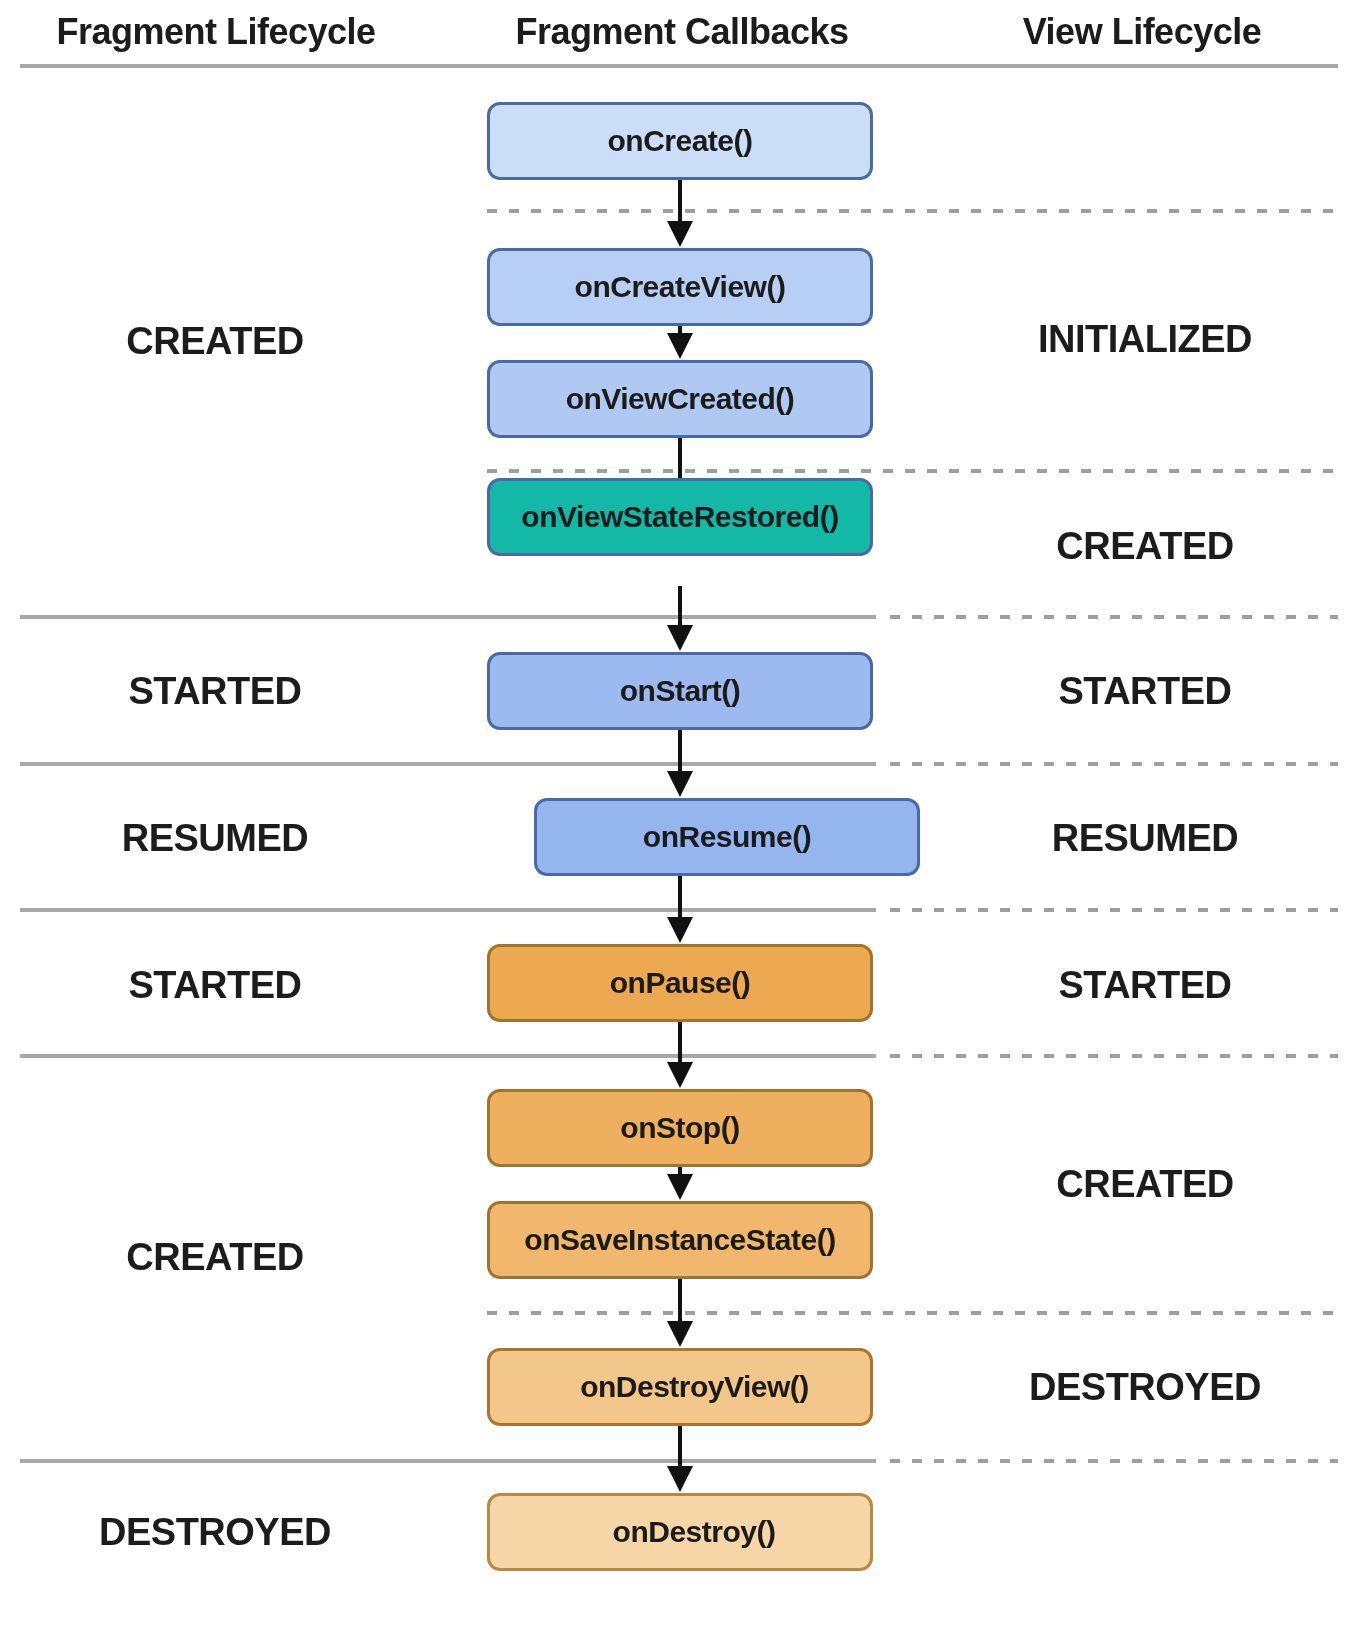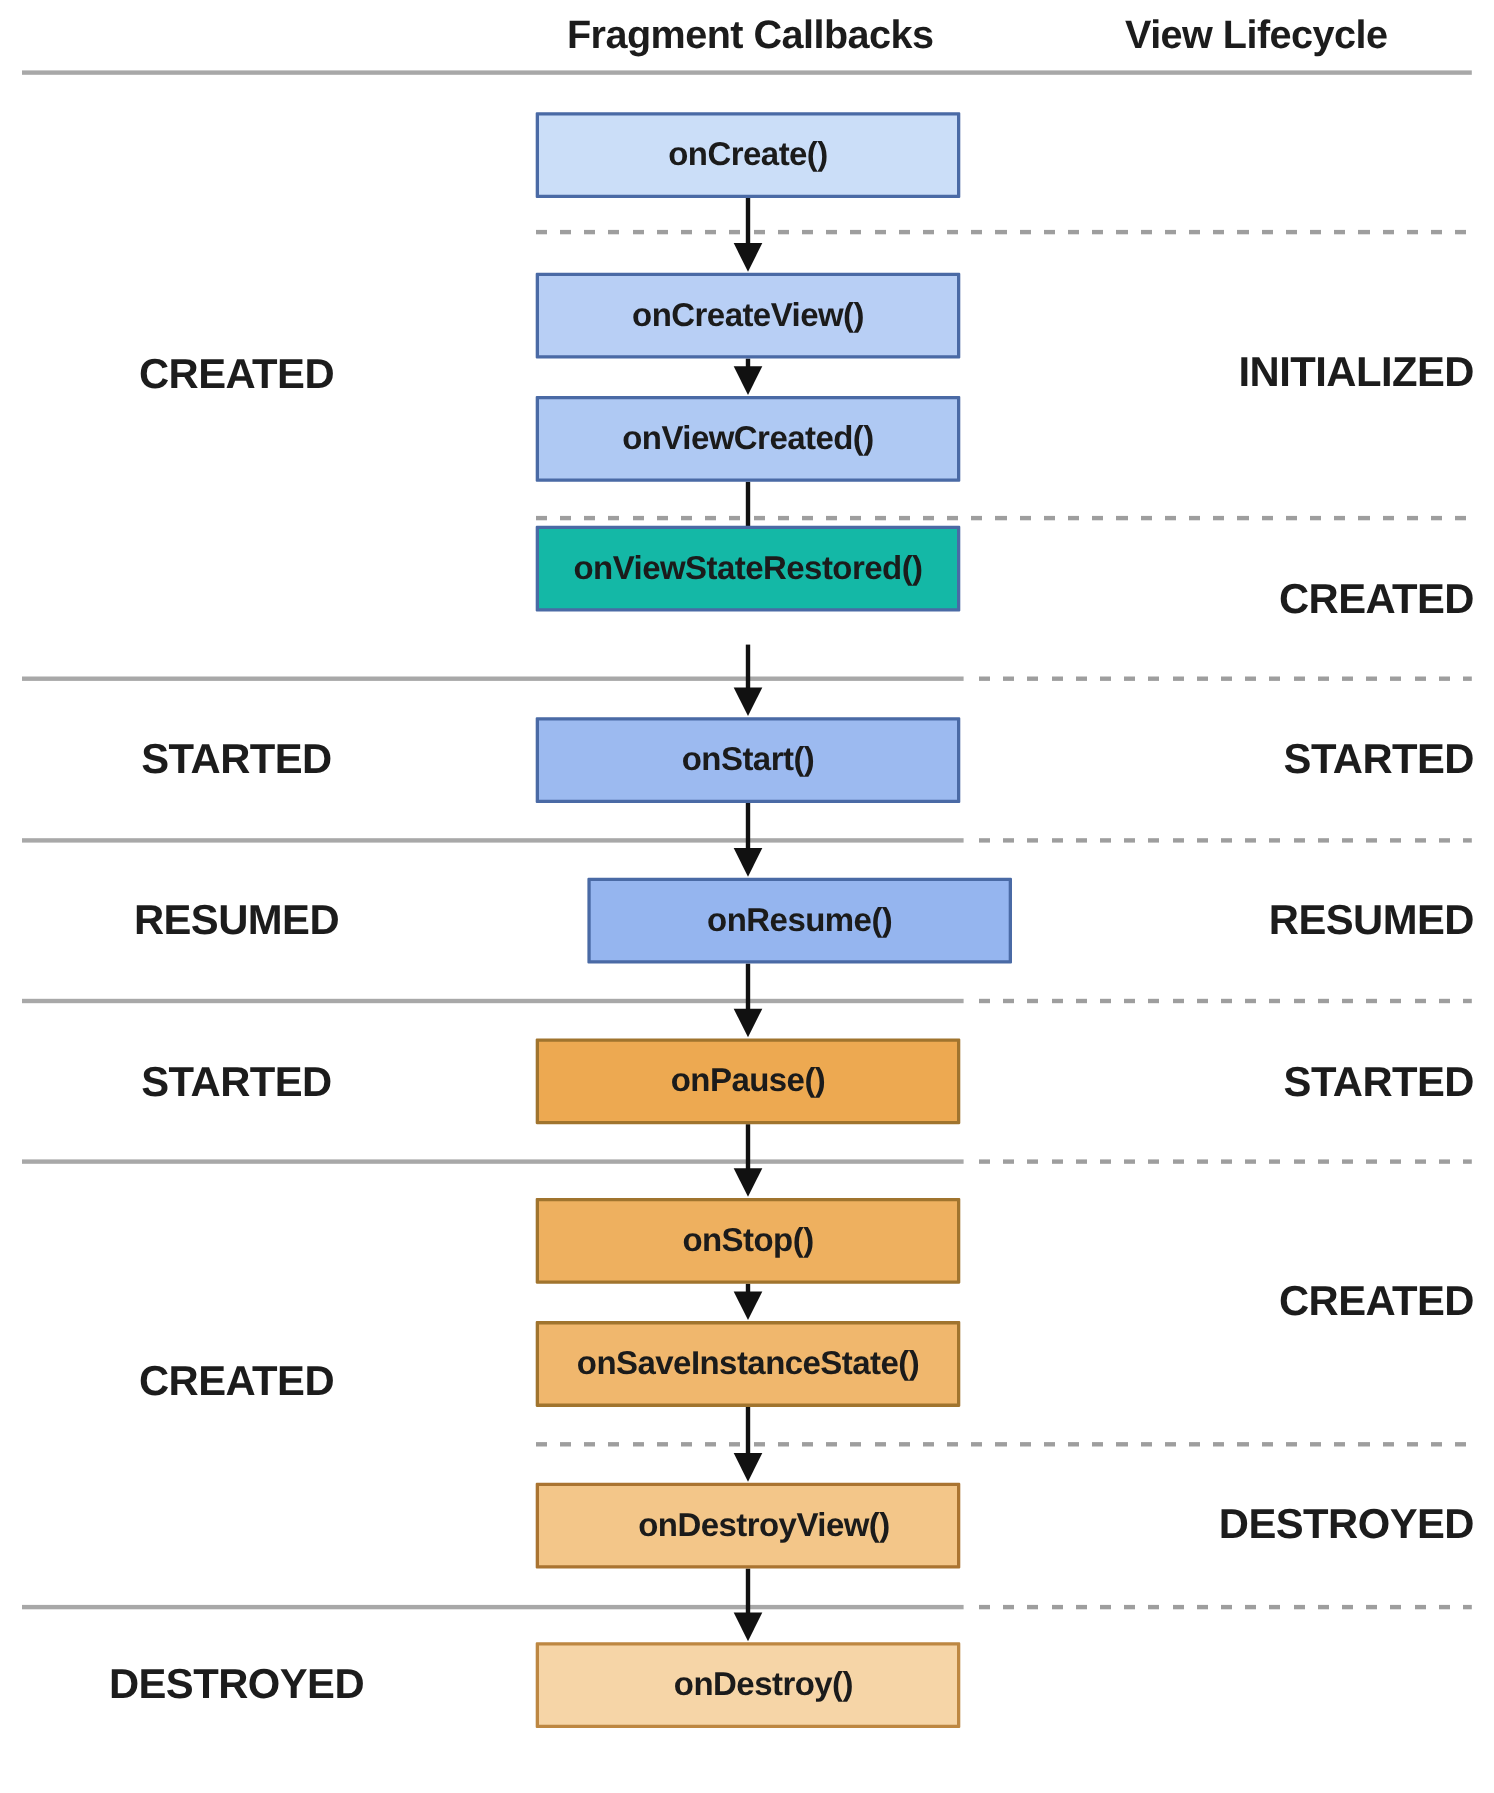--- a/index.html
+++ b/index.html
@@ -19,45 +19,46 @@
 
   .solid-line { position:absolute; height:4px; background:#a8a8a8; }
   .dash-line  {
     position:absolute; height:4px;
     background-image:repeating-linear-gradient(to right,
       #9e9e9e 0px, #9e9e9e 10px, transparent 10px, transparent 22px);
   }
 
   .cb-box {
     position:absolute; left:487px; width:386px; height:78px;
-    box-sizing:border-box; border:3px solid #4a6aa5; border-radius:1px;
+    box-sizing:border-box; border:3px solid #4a6aa5; border-radius:13px;
     background:#cbdef8; display:flex; align-items:center; justify-content:center;
     font-size:30px; font-weight:bold; letter-spacing:-0.5px; color:#1b1b1b;
     white-space:nowrap;
   }
 
   .arrow { position:absolute; left:678px; width:4px; background:#111111; }
   .arrow::after {
     content:""; position:absolute; left:-11px; bottom:-25px;
     border-left:13px solid transparent; border-right:13px solid transparent;
     border-top:26px solid #111111; width:0; height:0;
   }
 
   .state {
     position:absolute; font-size:38px; font-weight:bold; letter-spacing:-0.5px;
     text-align:center; white-space:nowrap; transform:translateY(-50%);
   }
   .state-left  { left:0;    width:430px; }
-  .state-right { left:950px; width:390px;text-align:right; }
+  .state-right { left:950px; width:390px; }
 </style>
 </head>
 <body>
 
 <div class="canvas">
 
+  <div class="hdr hdr-left">Fragment Lifecycle</div>
   <div class="hdr hdr-center">Fragment Callbacks</div>
   <div class="hdr hdr-right">View Lifecycle</div>
 
   <div class="solid-line" style="left:20px; width:1318px; top:64px;"></div>
 
   <div class="dash-line" style="left:487px; width:851px; top:209px;"></div>
   <div class="dash-line" style="left:487px; width:851px; top:469px;"></div>
   <div class="dash-line" style="left:487px; width:851px; top:1311px;"></div>
 
   <div class="solid-line" style="left:20px; width:856px; top:615px;"></div>

